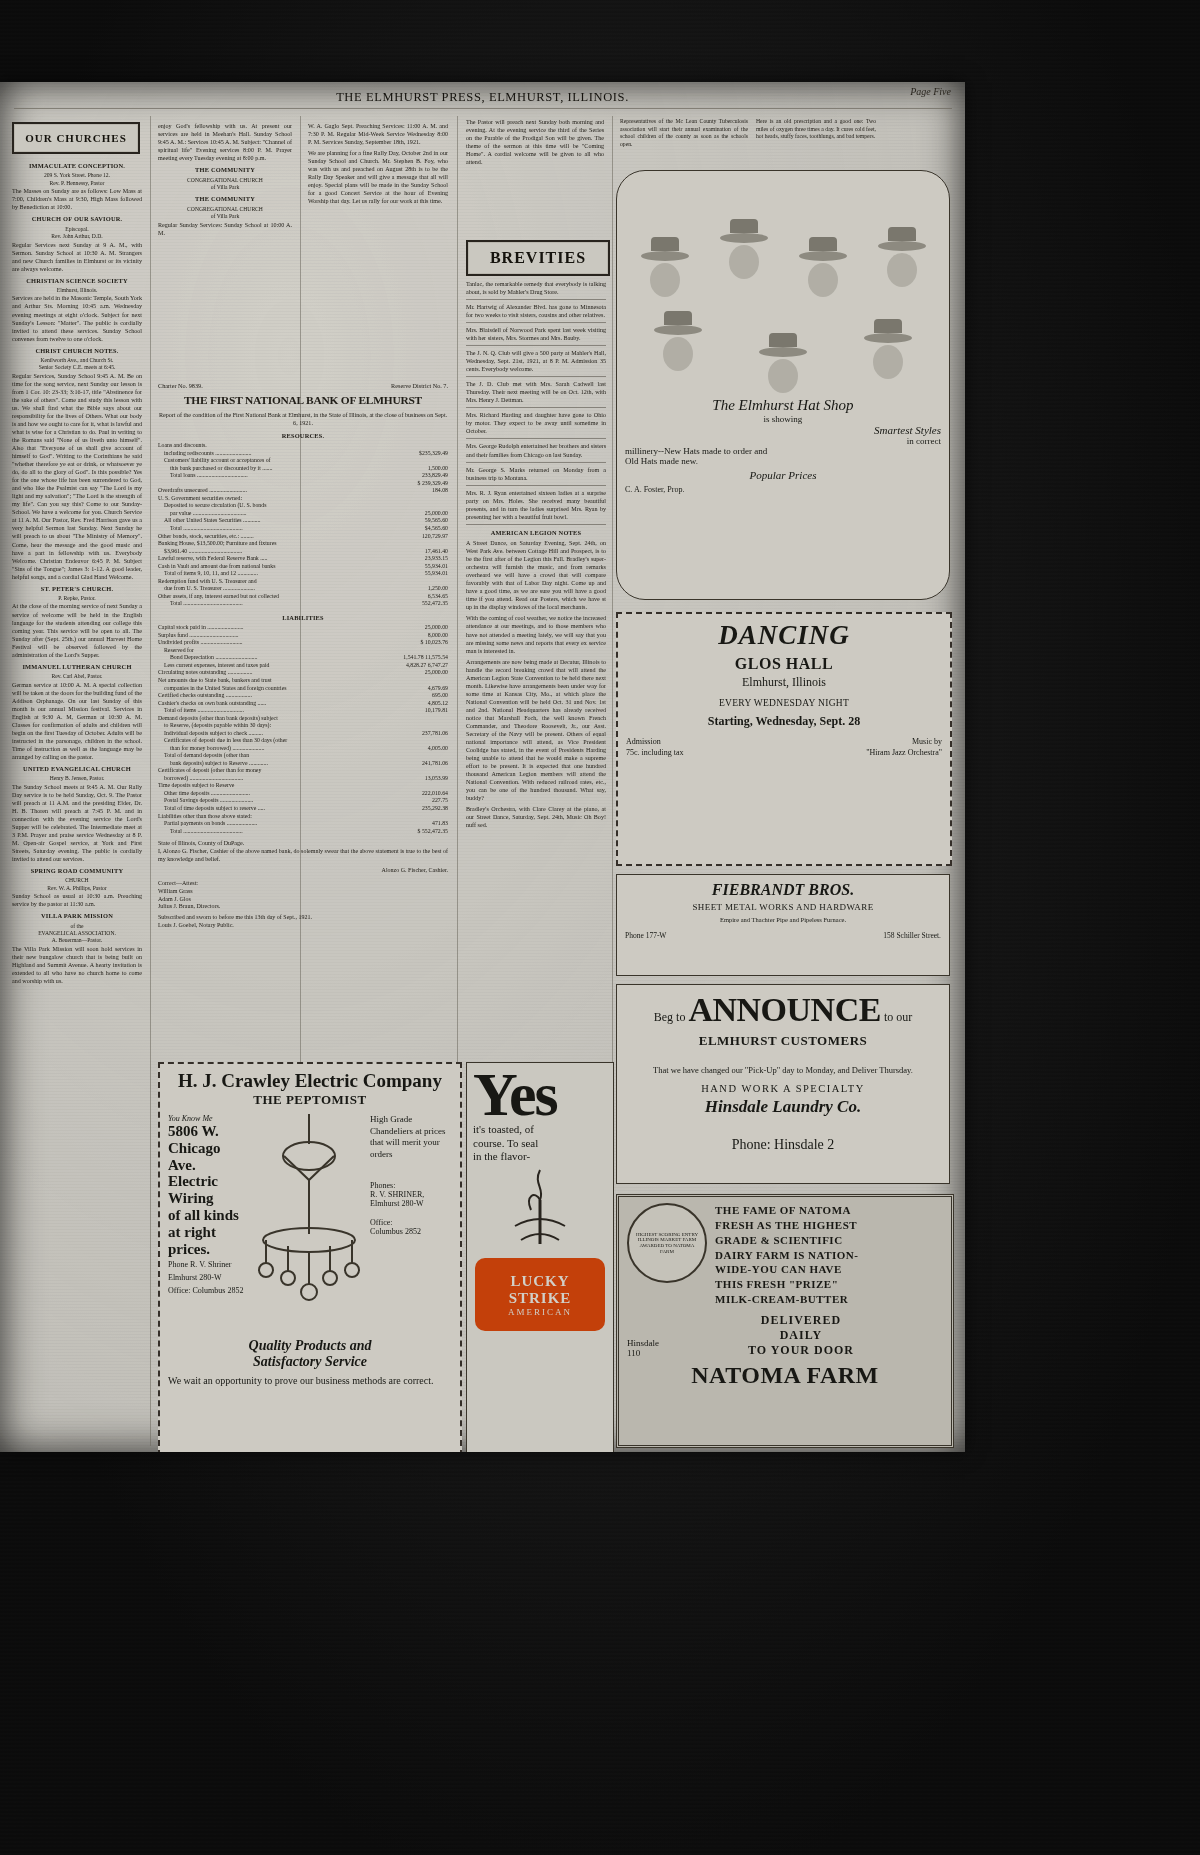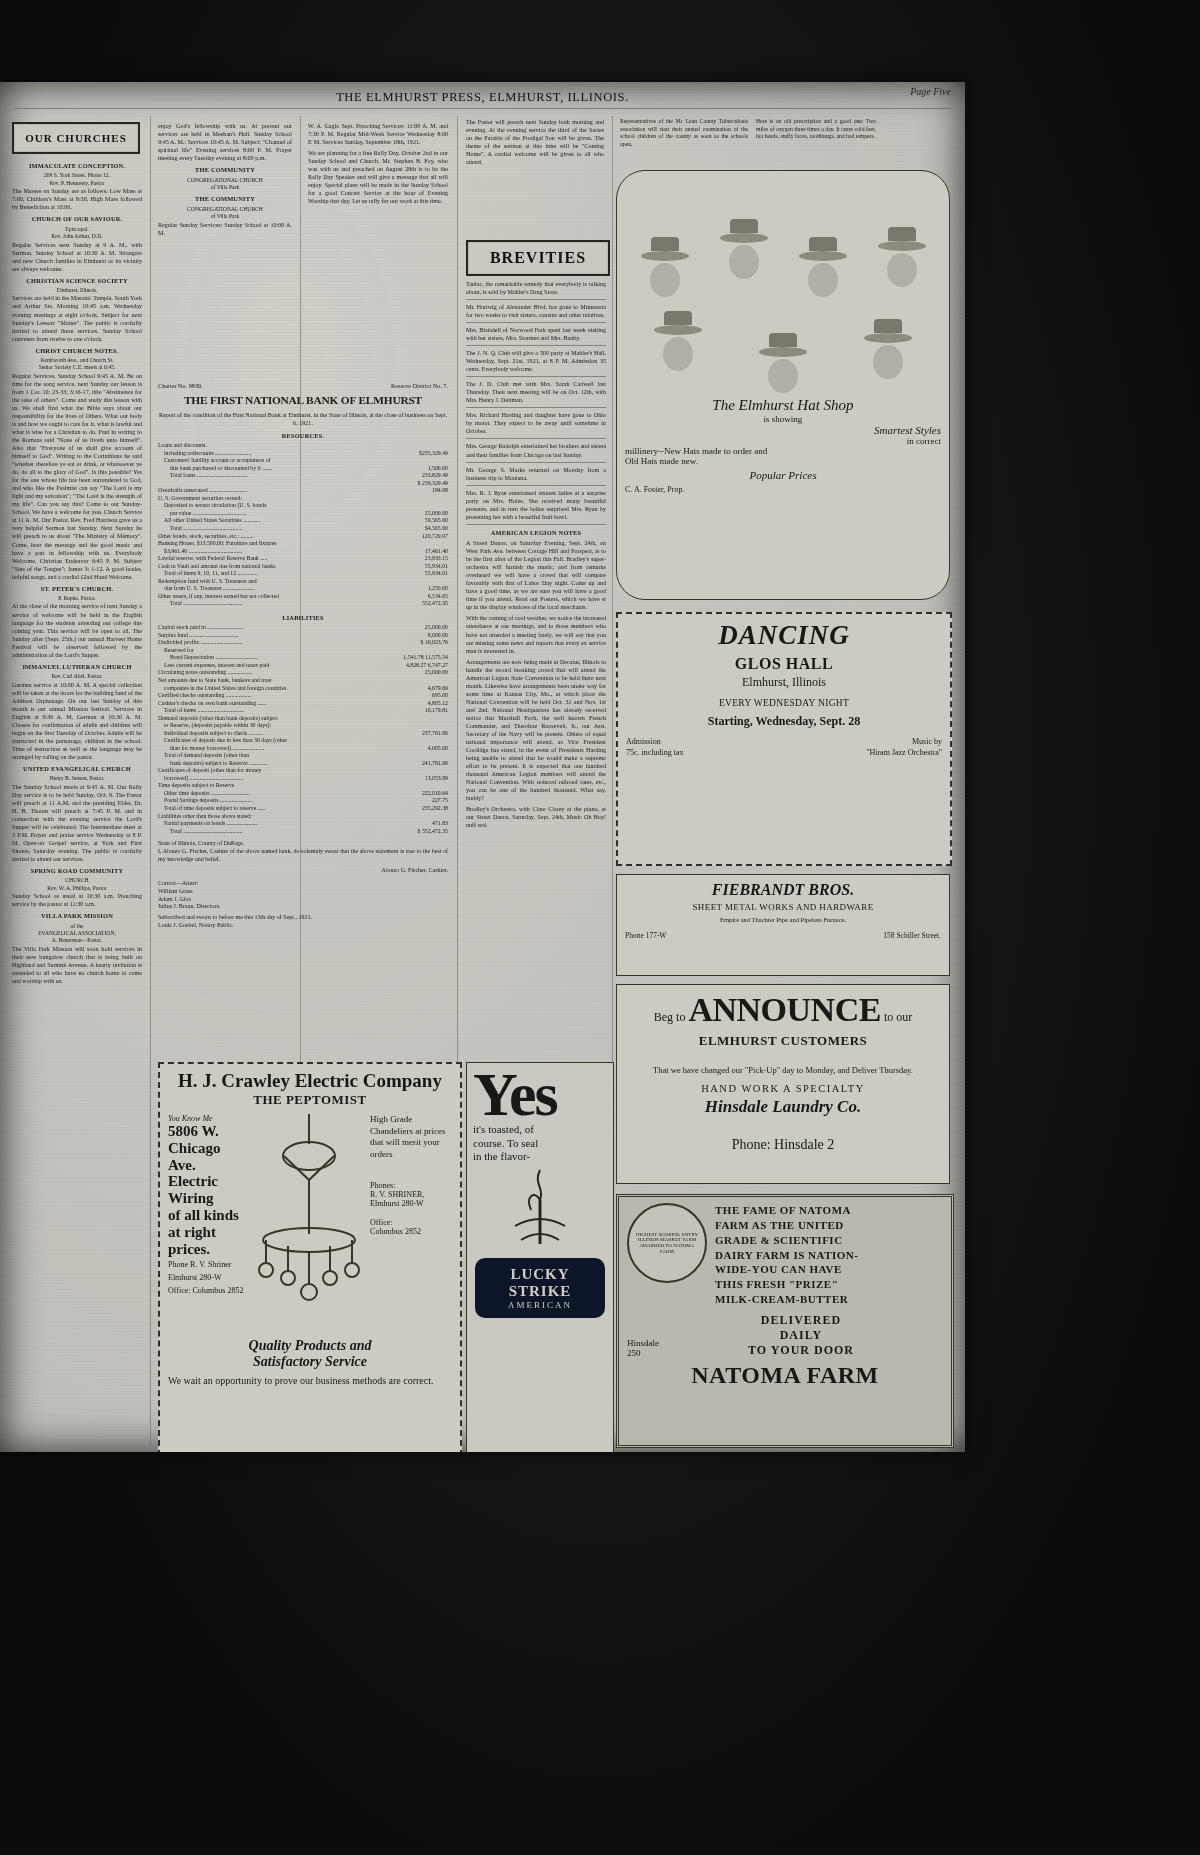--- a/index.html
+++ b/index.html
@@ -84,21 +84,21 @@
   .crawley .c2{font-size:13px;font-weight:bold;text-align:center;letter-spacing:.5px;}
   .crawley .c3{font-size:8px;font-style:italic;}
   .crawley .big{font-size:15px;font-weight:bold;line-height:1.12;}
   .crawley .c4{font-size:8px;}
   .crawley .q1{font-size:14px;font-style:italic;font-weight:bold;text-align:center;}
   .crawley .q2{font-size:10px;text-align:left;}
 
   .lucky{position:relative;background:#c9c7bf;}
   .lucky .yes{font-size:62px;font-weight:bold;letter-spacing:-2px;line-height:.9;}
   .lucky .t1{font-size:11px;line-height:1.25;}
-  .strike{width:130px;height:60px;border-radius:10px;background:#0f172a;color:#cfcdc6;
+  .strike{width:130px;height:73px;border-radius:10px;background:#c2410c;color:#cfcdc6;
           display:flex;flex-direction:column;align-items:center;justify-content:center;}
   .strike .s1{font-size:15px;font-weight:bold;letter-spacing:1px;}
   .strike .s2{font-size:15px;font-weight:bold;letter-spacing:1px;}
   .strike .s3{font-size:9px;letter-spacing:2px;}
 
   .natoma{background:#b9b6ad;}
   .natoma .n1{font-size:11px;font-weight:bold;line-height:1.35;letter-spacing:.5px;}
   .natoma .n2{font-size:12px;font-weight:bold;letter-spacing:1px;text-align:center;}
   .natoma .n3{font-size:24px;font-weight:bold;letter-spacing:.5px;text-align:center;}
   .natoma .n4{font-size:9px;}
@@ -551,32 +551,32 @@
     </div>
 
     <div class="adbox natoma" style="left:616px;top:1112px;width:332px;height:248px;border:3px double #3a352c;">
       <div class="inner" style="display:flex;flex-direction:column;height:100%;box-sizing:border-box;">
         <div style="display:flex;gap:8px;align-items:flex-start;">
           <div class="seal">
             <span>HIGHEST SCORING ENTRY ILLINOIS MARKET FARM AWARDED TO NATOMA FARM</span>
           </div>
           <div class="n1" id="natoma-lines">
               <div>THE FAME OF NATOMA</div>
-              <div>FARM AS THE UNITED</div>
+              <div>FRESH AS THE HIGHEST</div>
               <div>GRADE &amp; SCIENTIFIC</div>
               <div>DAIRY FARM IS NATION-</div>
               <div>WIDE-YOU CAN HAVE</div>
               <div>THIS FRESH "PRIZE"</div>
               <div>MILK-CREAM-BUTTER</div>
             </div>
         </div>
         <div style="display:flex;justify-content:space-between;align-items:flex-end;margin-top:6px;">
           <div>
             <div class="n4">Hinsdale</div>
-            <div class="n4">250</div>
+            <div class="n4">110</div>
           </div>
           <div style="text-align:center;flex:1;">
             <div class="n2">DELIVERED</div>
             <div class="n2">DAILY</div>
             <div class="n2">TO YOUR DOOR</div>
           </div>
         </div>
         <div class="n3" style="margin-top:4px;">NATOMA FARM</div>
       </div>
     </div>

